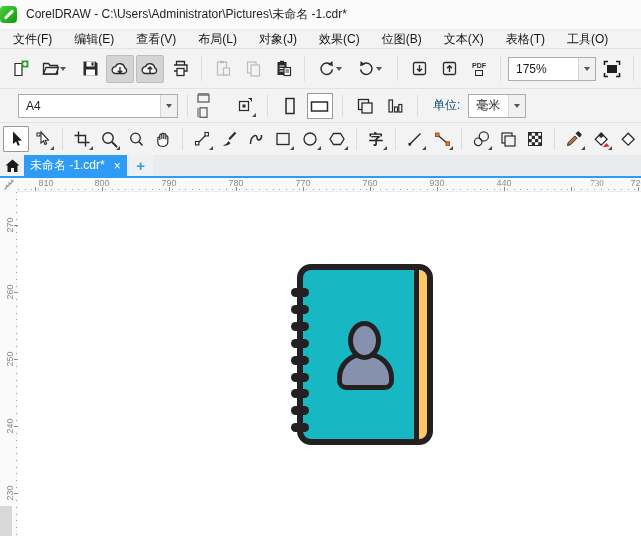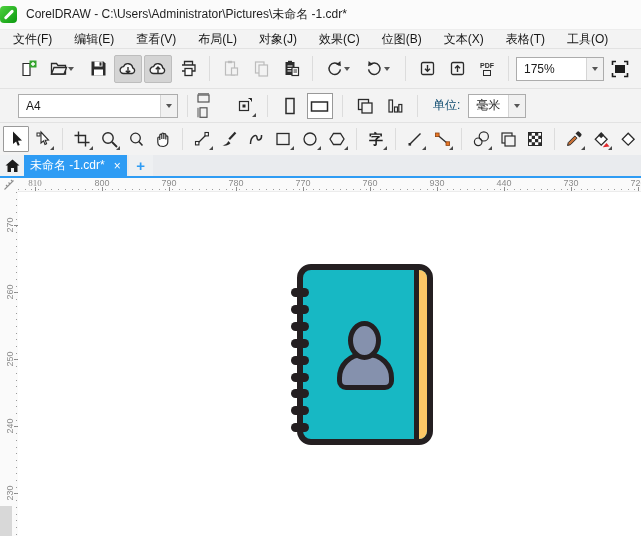--- a/index.html
+++ b/index.html
@@ -12,21 +12,21 @@
   
   .titlebar{height:30px;background:#fbfbfb;display:flex;align-items:center;padding-left:0;gap:9px;border-bottom:1px solid #ededed;}
   .logo{width:17px;height:17px;border-radius:4px;background:linear-gradient(135deg,#4ed13e,#0c9a10);position:relative;flex:0 0 auto;}
   .logo::after{content:'';position:absolute;left:2.5px;top:7px;width:12px;height:3.2px;background:#fff;border-radius:2px;transform:rotate(-45deg);}
   .title-text{font-size:12px;color:#1f1f1f;white-space:nowrap;}
   
   .menubar{height:18px;background:#f3f3f3;display:flex;align-items:center;padding-left:2px;}
   .menu-item{font-size:12px;color:#161616;padding:0 11px;line-height:18px;white-space:nowrap;}
   
   .toolbar,.propbar,.toolbox{background:#f3f3f3;border-top:1px solid #e2e2e2;display:flex;align-items:center;}
-  .toolbar{height:40px;padding-left:14px;gap:2px;}
+  .toolbar{height:40px;padding-left:6px;gap:2px;}
   .propbar{height:34px;padding-left:18px;gap:4px;}
   .toolbox{height:33px;padding-left:3px;gap:1px;}
   .tbtn{width:28px;height:28px;display:flex;align-items:center;justify-content:center;border-radius:2px;position:relative;flex:0 0 auto;}
   .tbtn.pressed{background:#d4d4d4;border:1px solid #bdbdbd;}
   .caret{width:0;height:0;border-left:3.5px solid transparent;border-right:3.5px solid transparent;border-top:4px solid #555;margin:0 3px 0 0;}
   .sep{width:1px;height:25px;background:#dcdcdc;margin:0 5px;flex:0 0 auto;}
   .sep.short{height:22px;}
   .zoom-combo{width:88px;height:24px;background:#fff;border:1px solid #acacac;display:flex;align-items:center;justify-content:space-between;font-size:12px;color:#1a1a1a;padding-left:7px;flex:0 0 auto;}
   .dd-box{width:17px;height:22px;background:#f1f1f1;border-left:1px solid #d5d5d5;display:flex;align-items:center;justify-content:center;}
   
@@ -435,37 +435,37 @@
     <div class="newtab-btn">+</div>
   </div>
   <div class="blue-line"></div>
 
   <div class="hruler">
     <div class="ruler-corner">
       <svg width="12" height="12" viewBox="0 0 12 12">
         <path d="M1.5 10.5 L10.5 1.5 M3 6 l1.5 1.5 M5.5 3.5 l1.5 1.5 M8 1 l1.5 1.5" stroke="#8f8f8f" stroke-width="1.1" fill="none"></path>
       </svg>
     </div>
-  <span class="hlab" style="left: 35px; font-family: Liberation Serif, serif;">810</span>
+  <span class="hlab" style="left: 46px;">810</span>
       <i class="htick" style="left: 35px;"></i>
       <span class="hlab" style="left: 102px;">800</span>
       <i class="htick" style="left: 102px;"></i>
       <span class="hlab" style="left: 169px;">790</span>
       <i class="htick" style="left: 169px;"></i>
       <span class="hlab" style="left: 236px;">780</span>
       <i class="htick" style="left: 236px;"></i>
       <span class="hlab" style="left: 303px;">770</span>
       <i class="htick" style="left: 303px;"></i>
       <span class="hlab" style="left: 370px;">760</span>
       <i class="htick" style="left: 370px;"></i>
       <span class="hlab" style="left: 437px;">930</span>
       <i class="htick" style="left: 437px;"></i>
       <span class="hlab" style="left: 504px;">440</span>
       <i class="htick" style="left: 504px;"></i>
-      <span class="hlab" style="left: 571px;">730</span>
+      <span class="hlab" style="left: 597px; font-family: Liberation Serif, serif;">730</span>
       <i class="htick" style="left: 571px;"></i>
       <span class="hlab" style="left: 638px;">720</span>
       <i class="htick" style="left: 638px;"></i>
     </div>
 
   <div class="main">
     <div class="vruler">
       <div class="scroll-corner"></div>
     <span class="vlab" style="top: 28px;">270</span>
         <i class="vtick" style="top: 33px;"></i>

